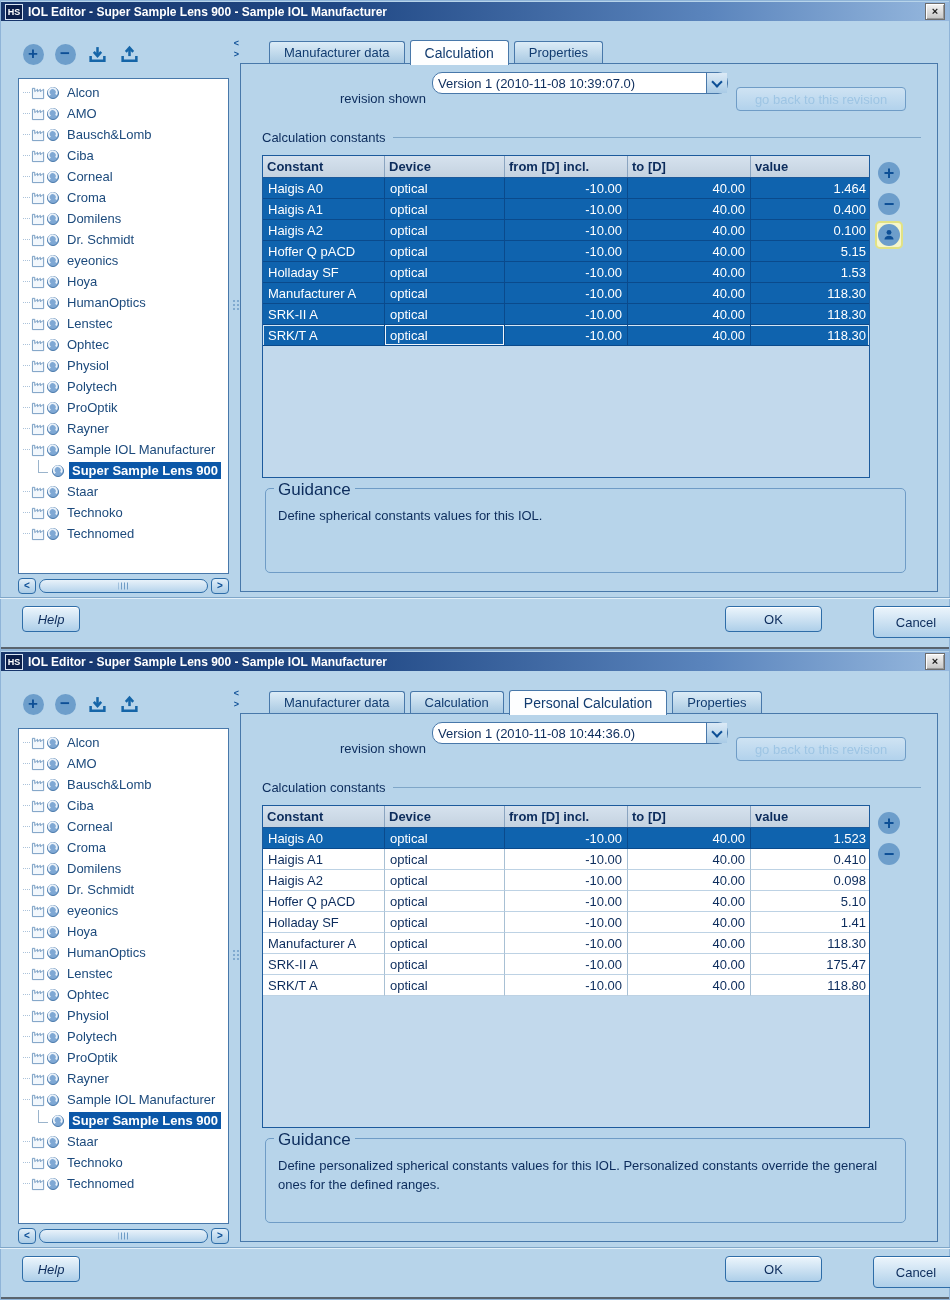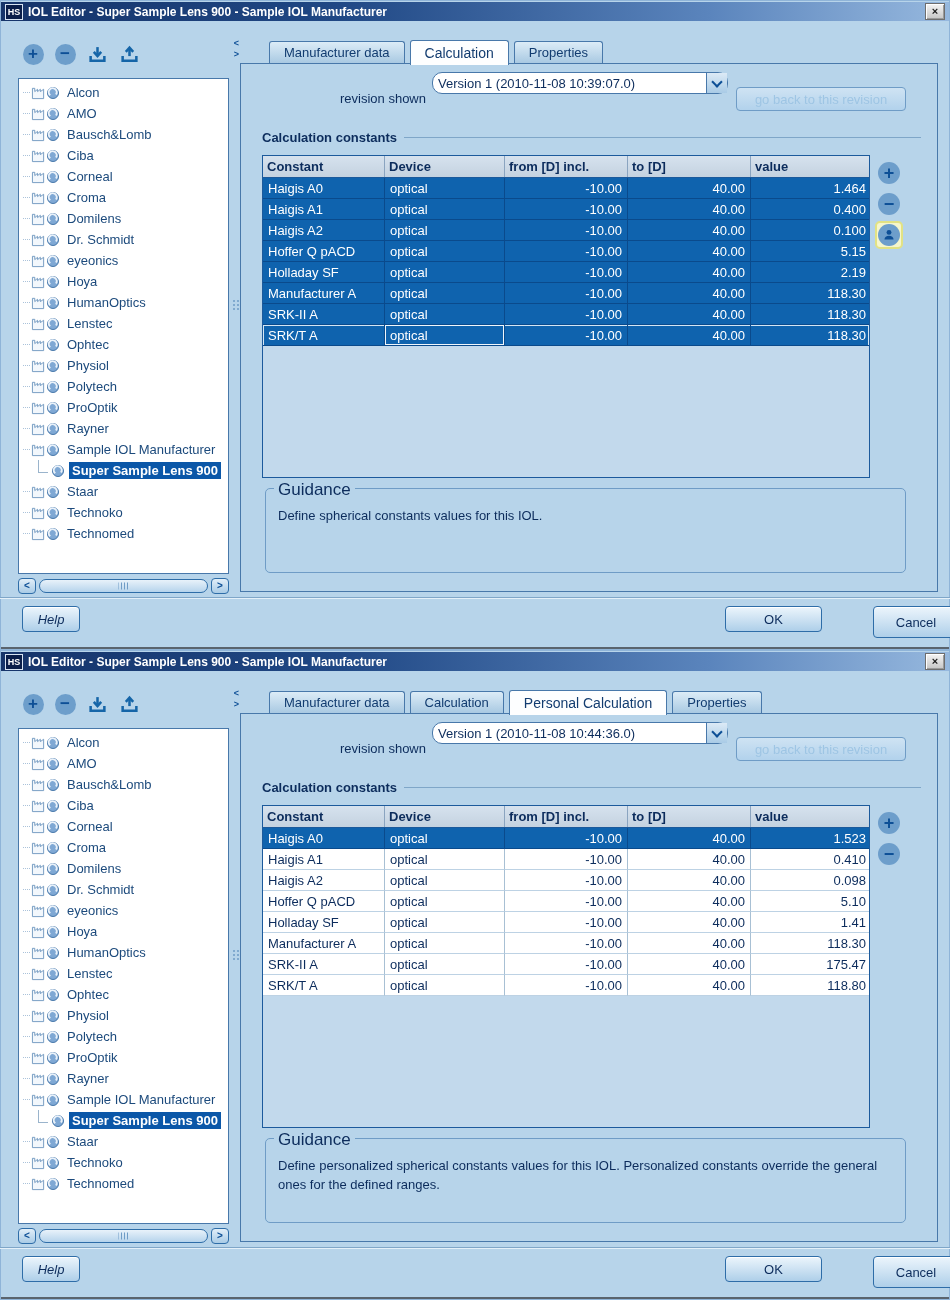--- a/index.html
+++ b/index.html
@@ -65,21 +65,21 @@
   .combo-btn{width:20px;border-left:1px solid #4878aa;background:linear-gradient(#dceaf6,#a9cbe6);
              display:flex;align-items:center;justify-content:center;flex:none;}
   .chev{width:6px;height:6px;border-right:2px solid #0d4f96;border-bottom:2px solid #0d4f96;
         transform:rotate(45deg);margin-top:-3px;}
   .btn{border:1px solid #2e6da8;border-radius:4px;background:linear-gradient(#ecf5fc,#aecfe9);
        color:#0c2c5c;font-size:13px;display:flex;align-items:center;justify-content:center;
        box-shadow:inset 0 1px 0 #ffffff;box-sizing:border-box;}
   .btn.disabled{color:#9ec5e4;background:linear-gradient(#cfe3f3,#b2d2ec);border-color:#6f9cc6;box-shadow:none;}
   .gobackbtn{position:absolute;left:495px;top:23px;width:170px;height:24px;}
   .grouptitle{position:absolute;left:21px;top:66px;right:16px;display:flex;align-items:center;}
-  .grouptitle .gt{font-size:13px;font-weight:bold;color:#0c2c5c;flex:none;}
+  .grouptitle .gt{font-size:13px;font-weight:normal;color:#0c2c5c;flex:none;}
   .grouptitle .gline{flex:1;border-top:1px solid #7fa6c8;margin-left:7px;}
   
   .tablebox{position:absolute;left:21px;top:91px;width:608px;height:323px;border:1px solid #1c5a9c;
             background:#c2d9ec;box-sizing:border-box;overflow:hidden;}
   .thead{display:flex;height:21px;background:linear-gradient(#d6e2ee,#c4d2e0);border-bottom:1px solid #1c5a9c;}
   .th{font-weight:bold;font-size:13px;color:#0c2c5c;padding:0 4px;display:flex;align-items:center;
       border-right:1px solid #8aa4c0;box-sizing:border-box;flex:none;}
   .trow{display:flex;height:21px;background:#ffffff;}
   .td{font-size:13px;color:#0c2c5c;padding:0 5px;display:flex;align-items:center;
       border-right:1px solid #a8c0d4;border-bottom:1px solid #bdd2e4;box-sizing:border-box;flex:none;
@@ -585,21 +585,21 @@
             <div class="td">optical</div>
             <div class="td">-10.00</div>
             <div class="td">40.00</div>
             <div class="td">5.15</div>
           </div>
             <div class="trow selected">
             <div class="td">Holladay SF</div>
             <div class="td">optical</div>
             <div class="td">-10.00</div>
             <div class="td">40.00</div>
-            <div class="td">2.19</div>
+            <div class="td">1.53</div>
           </div>
             <div class="trow selected">
             <div class="td">Manufacturer A</div>
             <div class="td">optical</div>
             <div class="td">-10.00</div>
             <div class="td">40.00</div>
             <div class="td">118.30</div>
           </div>
             <div class="trow selected">
             <div class="td">SRK-II A</div>

